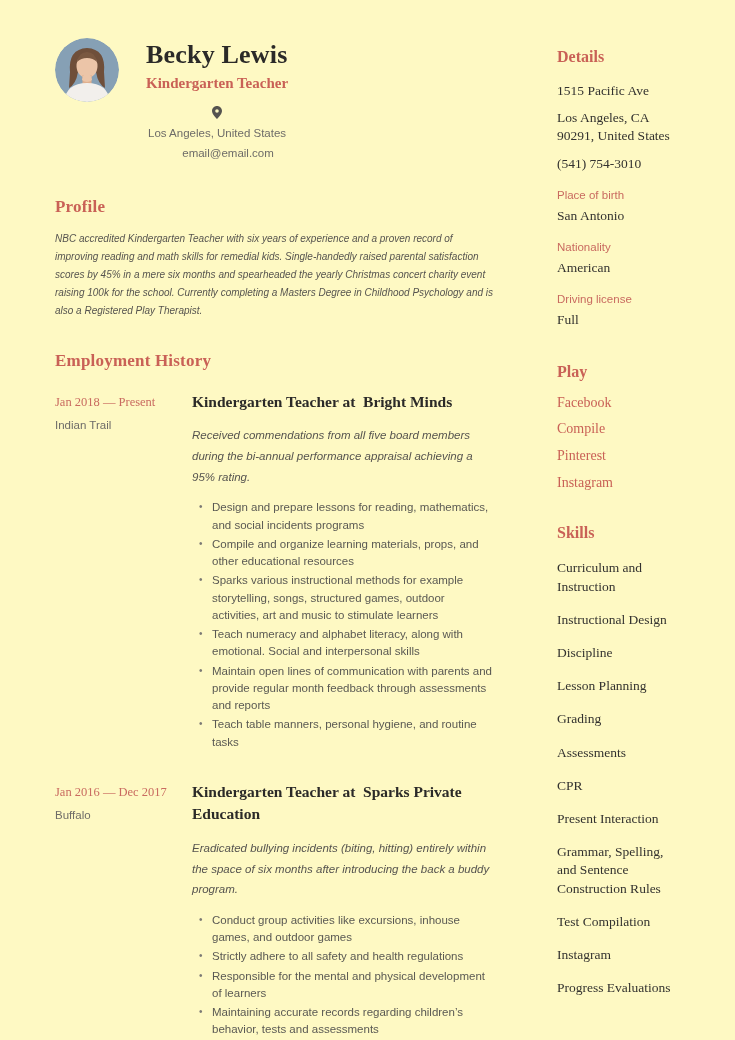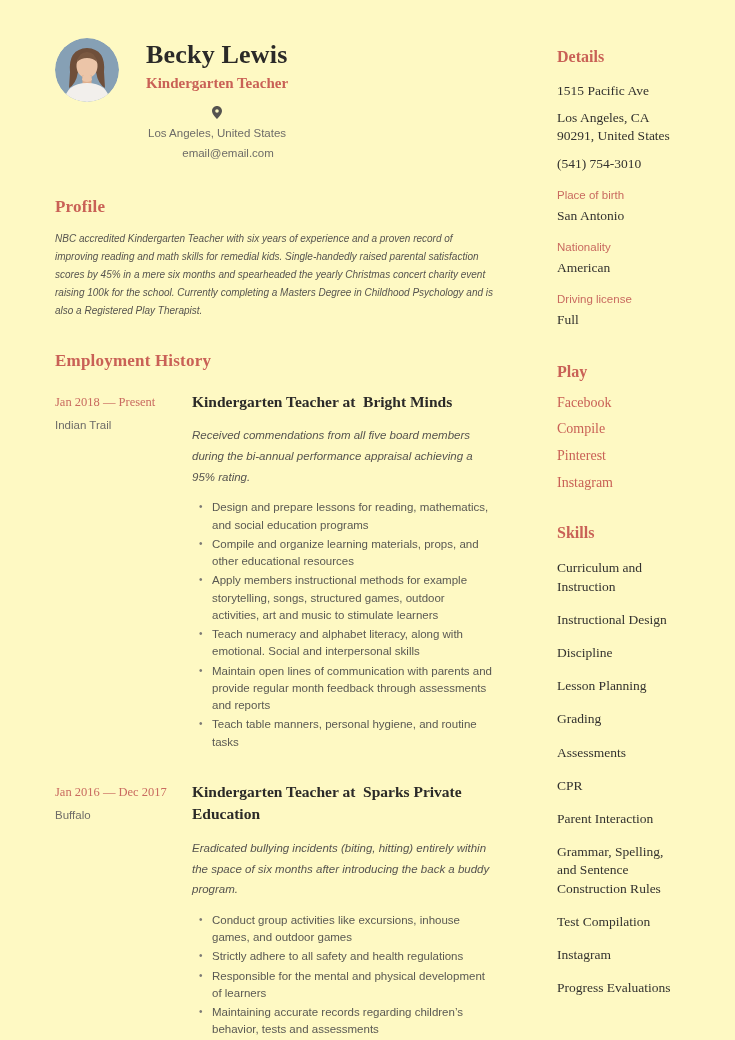--- a/index.html
+++ b/index.html
@@ -173,23 +173,23 @@
 
       <article class="job">
         <div class="job-meta">
           <div class="job-dates">Jan 2018 — Present</div>
           <div class="job-loc">Indian Trail</div>
         </div>
         <div class="job-content">
           <h3 class="job-title">Kindergarten Teacher at  Bright Minds</h3>
           <p class="job-summary">Received commendations from all five board members during the bi-annual performance appraisal achieving a 95% rating.</p>
           <ul class="job-bullets">
-            <li>Design and prepare lessons for reading, mathematics, and social education programs</li>
+            <li>Design and prepare lessons for reading, mathematics, and social incidents programs</li>
             <li>Compile and organize learning materials, props, and other educational resources</li>
-            <li>Apply members instructional methods for example storytelling, songs, structured games, outdoor activities, art and music to stimulate learners</li>
+            <li>Sparks various instructional methods for example storytelling, songs, structured games, outdoor activities, art and music to stimulate learners</li>
             <li>Teach numeracy and alphabet literacy, along with emotional. Social and interpersonal skills</li>
             <li>Maintain open lines of communication with parents and provide regular month feedback through assessments and reports</li>
             <li>Teach table manners, personal hygiene, and routine tasks</li>
           </ul>
         </div>
       </article>
 
       <article class="job">
         <div class="job-meta">
           <div class="job-dates">Jan 2016 — Dec 2017</div>
@@ -244,20 +244,20 @@
 
     <section class="skills-sec">
       <h2 class="side-heading">Skills</h2>
       <div class="skill-item">Curriculum and Instruction</div>
       <div class="skill-item">Instructional Design</div>
       <div class="skill-item">Discipline</div>
       <div class="skill-item">Lesson Planning</div>
       <div class="skill-item">Grading</div>
       <div class="skill-item">Assessments</div>
       <div class="skill-item">CPR</div>
-      <div class="skill-item">Parent Interaction</div>
+      <div class="skill-item">Present Interaction</div>
       <div class="skill-item">Grammar, Spelling, and Sentence Construction Rules</div>
       <div class="skill-item">Test Compilation</div>
       <div class="skill-item">Instagram</div>
       <div class="skill-item">Progress Evaluations</div>
     </section>
   </aside>
 </div>
 
 </body></html>

